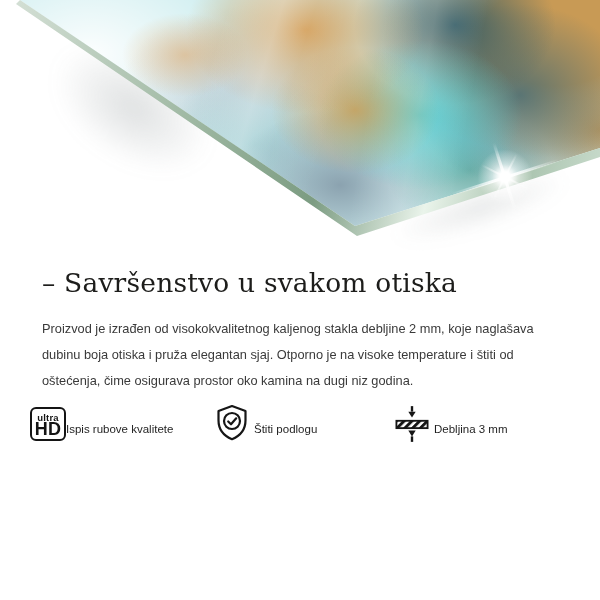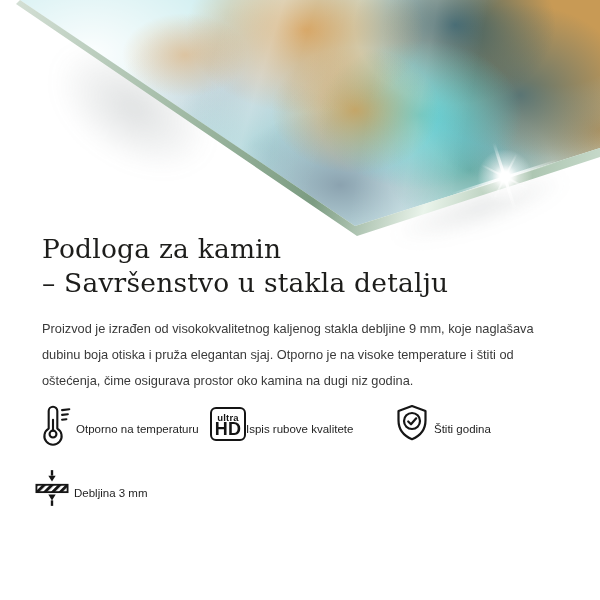--- a/index.html
+++ b/index.html
@@ -87,61 +87,48 @@
       <div class="glow"></div>
       <div class="ray r1"></div>
       <div class="ray r2"></div>
       <div class="ray r3"></div>
       <div class="ray r4"></div>
       <div class="dot"></div>
     </div>
   </div>
 
   <h1 class="title">
-    <span>Podloga za kamin</span><br>
-    <span>– Savršenstvo u stakla detalju</span>
+    <br>
+    <span>– Savršenstvo u svakom otiska</span>
   </h1>
 
-  <p class="desc">Proizvod je izrađen od visokokvalitetnog kaljenog stakla debljine 9 mm, koje naglašava dubinu boja otiska i pruža elegantan sjaj. Otporno je na visoke temperature i štiti od oštećenja, čime osigurava prostor oko kamina na dugi niz godina.</p>
+  <p class="desc">Proizvod je izrađen od visokokvalitetnog kaljenog stakla debljine 2 mm, koje naglašava dubinu boja otiska i pruža elegantan sjaj. Otporno je na visoke temperature i štiti od oštećenja, čime osigurava prostor oko kamina na dugi niz godina.</p>
 
   <div class="features">
 
-    <div class="feature">
-      <div class="icon-wrap">
-        <svg class="icon" width="46" height="46" viewBox="0 0 48 48" fill="none" stroke="#161616" stroke-width="2.2" stroke-linecap="round" stroke-linejoin="round">
-          <path d="M28.5 28.8 V10.5 a4.5 4.5 0 0 0 -9 0 v18.3 a9 9 0 1 0 9 0 Z"></path>
-          <line x1="24" y1="19.5" x2="24" y2="30.5"></line>
-          <circle cx="24" cy="34.5" r="3.6"></circle>
-          <line x1="33.5" y1="9.5" x2="41" y2="8.6"></line>
-          <line x1="33.5" y1="14.5" x2="39.5" y2="13.8"></line>
-          <line x1="33.5" y1="19.5" x2="38" y2="19"></line>
-        </svg>
-      </div>
-      <span class="feature-label">Otporno na temperaturu</span>
-    </div>
 
     <div class="feature">
       <div class="icon-wrap">
         <div class="uhd-box">
           <span class="uhd-top">ultra</span>
           <span class="uhd-bottom">HD</span>
         </div>
       </div>
       <span class="feature-label">Ispis rubove kvalitete</span>
     </div>
 
     <div class="feature">
       <div class="icon-wrap">
         <svg class="icon" width="44" height="44" viewBox="0 0 44 44" fill="none" stroke="#161616" stroke-width="2.2" stroke-linecap="round" stroke-linejoin="round">
           <path d="M22 4 L35.5 9 v9.2 c0 9.3 -5.6 15.7 -13.5 19 C14.1 33.9 8.5 27.5 8.5 18.2 V9 Z"></path>
           <circle cx="22" cy="19" r="8"></circle>
           <path d="M18.2 19.5 l2.8 2.8 l5.2 -6"></path>
         </svg>
       </div>
-      <span class="feature-label">Štiti godina</span>
+      <span class="feature-label">Štiti podlogu</span>
     </div>
 
 
 
     <div class="feature">
       <div class="icon-wrap">
         <svg class="icon" width="44" height="44" viewBox="0 0 48 48">
           <defs>
             <pattern id="hatch45b" width="6" height="6" patternUnits="userSpaceOnUse" patternTransform="rotate(45 0 0)">
               <rect width="6" height="6" fill="#ffffff"></rect>

